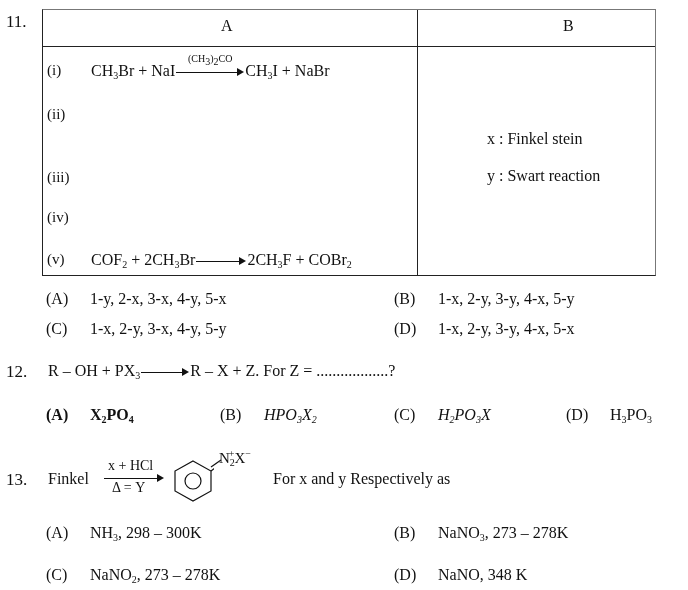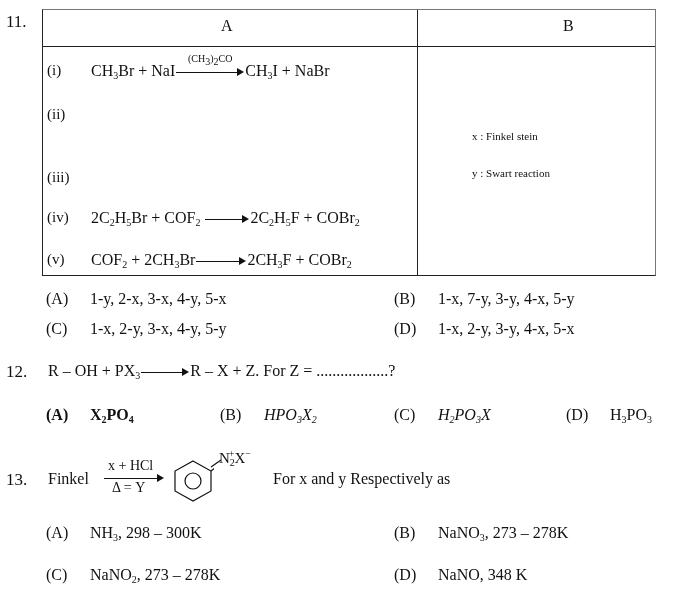--- a/index.html
+++ b/index.html
@@ -33,21 +33,21 @@
   .arrow .head {
     position: absolute; right: 0; top: 3px; width: 0; height: 0;
     border-top: 4px solid transparent; border-bottom: 4px solid transparent;
     border-left: 7px solid #111;
   }
   .arrow .above {
     position: absolute; left: 0; right: 0; top: -12px; text-align: center;
     font-size: 10px;
   }
   .arrow .above.big { font-size: 13px; top: -15px; }
-  .bcol { position: absolute; left: 429px; font-size: 11px; }
+  .bcol { position: absolute; left: 444px; font-size: 16px; }
 
   .opt { position: absolute; font-size: 16px; }
   .optlbl { display: inline-block; width: 44px; }
 
   
   .fracarrow { position: absolute; left: 104px; top: 458px; width: 60px; height: 40px; }
   .fracarrow .top { position: absolute; left: 4px; top: 0; font-size: 14px; }
   .fracarrow .line { position: absolute; left: 0; right: 6px; top: 20px; border-top: 1.2px solid #111; }
   .fracarrow .head {
     position: absolute; right: 0; top: 16px; width: 0; height: 0;
@@ -68,31 +68,30 @@
   <div class="hdr" style="left:520px;">B</div>
 
   <div class="rowlbl" style="top:52px;">(i)</div>
   <div class="eq" style="top:52px;">CH<sub>3</sub>Br + NaI<span class="arrow" style="width:68px;"><span class="above">(CH<sub>3</sub>)<sub>2</sub>CO</span><span class="shaft"></span><span class="head"></span></span>CH<sub>3</sub>I + NaBr</div>
 
   <div class="rowlbl" style="top:96px;">(ii)</div>
 
   <div class="rowlbl" style="top:159px;text-align:center;">(iii)</div>
 
   <div class="rowlbl" style="top:199px;">(iv)</div>
-  <div class="eq" style="top:199px;">2C<sub>2</sub>H<sub>5</sub>Br + COF<sub>2</sub> <span class="arrow" style="width:44px;"><span class="shaft"></span><span class="head"></span></span>2C<sub>2</sub>H<sub>5</sub>F + COBr<sub>2</sub></div>
 
   <div class="rowlbl" style="top:241px;">(v)</div>
   <div class="eq" style="top:241px;">COF<sub>2</sub> + 2CH<sub>3</sub>Br<span class="arrow" style="width:50px;"><span class="shaft"></span><span class="head"></span></span>2CH<sub>3</sub>F + COBr<sub>2</sub></div>
 
   <div class="bcol" style="top:120px;"><span>x</span><span> : </span><span>Finkel stein</span></div>
   <div class="bcol" style="top:157px;"><span>y</span><span> : </span><span>Swart reaction</span></div>
 </div>
 
 <div class="opt" style="left:46px; top:290px;"><span class="optlbl">(A)</span><span>1-y, 2-x, 3-x, 4-y, 5-x</span></div>
-<div class="opt" style="left:394px; top:290px;"><span class="optlbl">(B)</span><span>1-x, 7-y, 3-y, 4-x, 5-y</span></div>
+<div class="opt" style="left:394px; top:290px;"><span class="optlbl">(B)</span><span>1-x, 2-y, 3-y, 4-x, 5-y</span></div>
 <div class="opt" style="left:46px; top:320px;"><span class="optlbl">(C)</span><span>1-x, 2-y, 3-x, 4-y, 5-y</span></div>
 <div class="opt" style="left:394px; top:320px;"><span class="optlbl">(D)</span><span>1-x, 2-y, 3-y, 4-x, 5-x</span></div>
 
 <div class="qnum" style="left:6px; top:362px;">12.</div>
 <div class="abs" style="left:48px; top:362px; font-size:16px;">R – OH + PX<sub>3</sub><span class="arrow" style="width:48px;"><span class="shaft"></span><span class="head"></span></span>R – X + Z. For Z = ..................?</div>
 
 <div class="opt" style="left:46px; top:406px;font-weight:bold;"><span class="optlbl">(A)</span>X<sub>2</sub>PO<sub>4</sub></div>
 <div class="opt" style="left:220px; top:406px;"><span class="optlbl">(B)</span><span class="ital">HPO<sub>3</sub>X<sub>2</sub></span></div>
 <div class="opt" style="left:394px; top:406px;"><span class="optlbl">(C)</span><span class="ital">H<sub>2</sub>PO<sub>3</sub>X</span></div>
 <div class="opt" style="left:566px; top:406px;"><span class="optlbl">(D)</span>H<sub>3</sub>PO<sub>3</sub></div>

